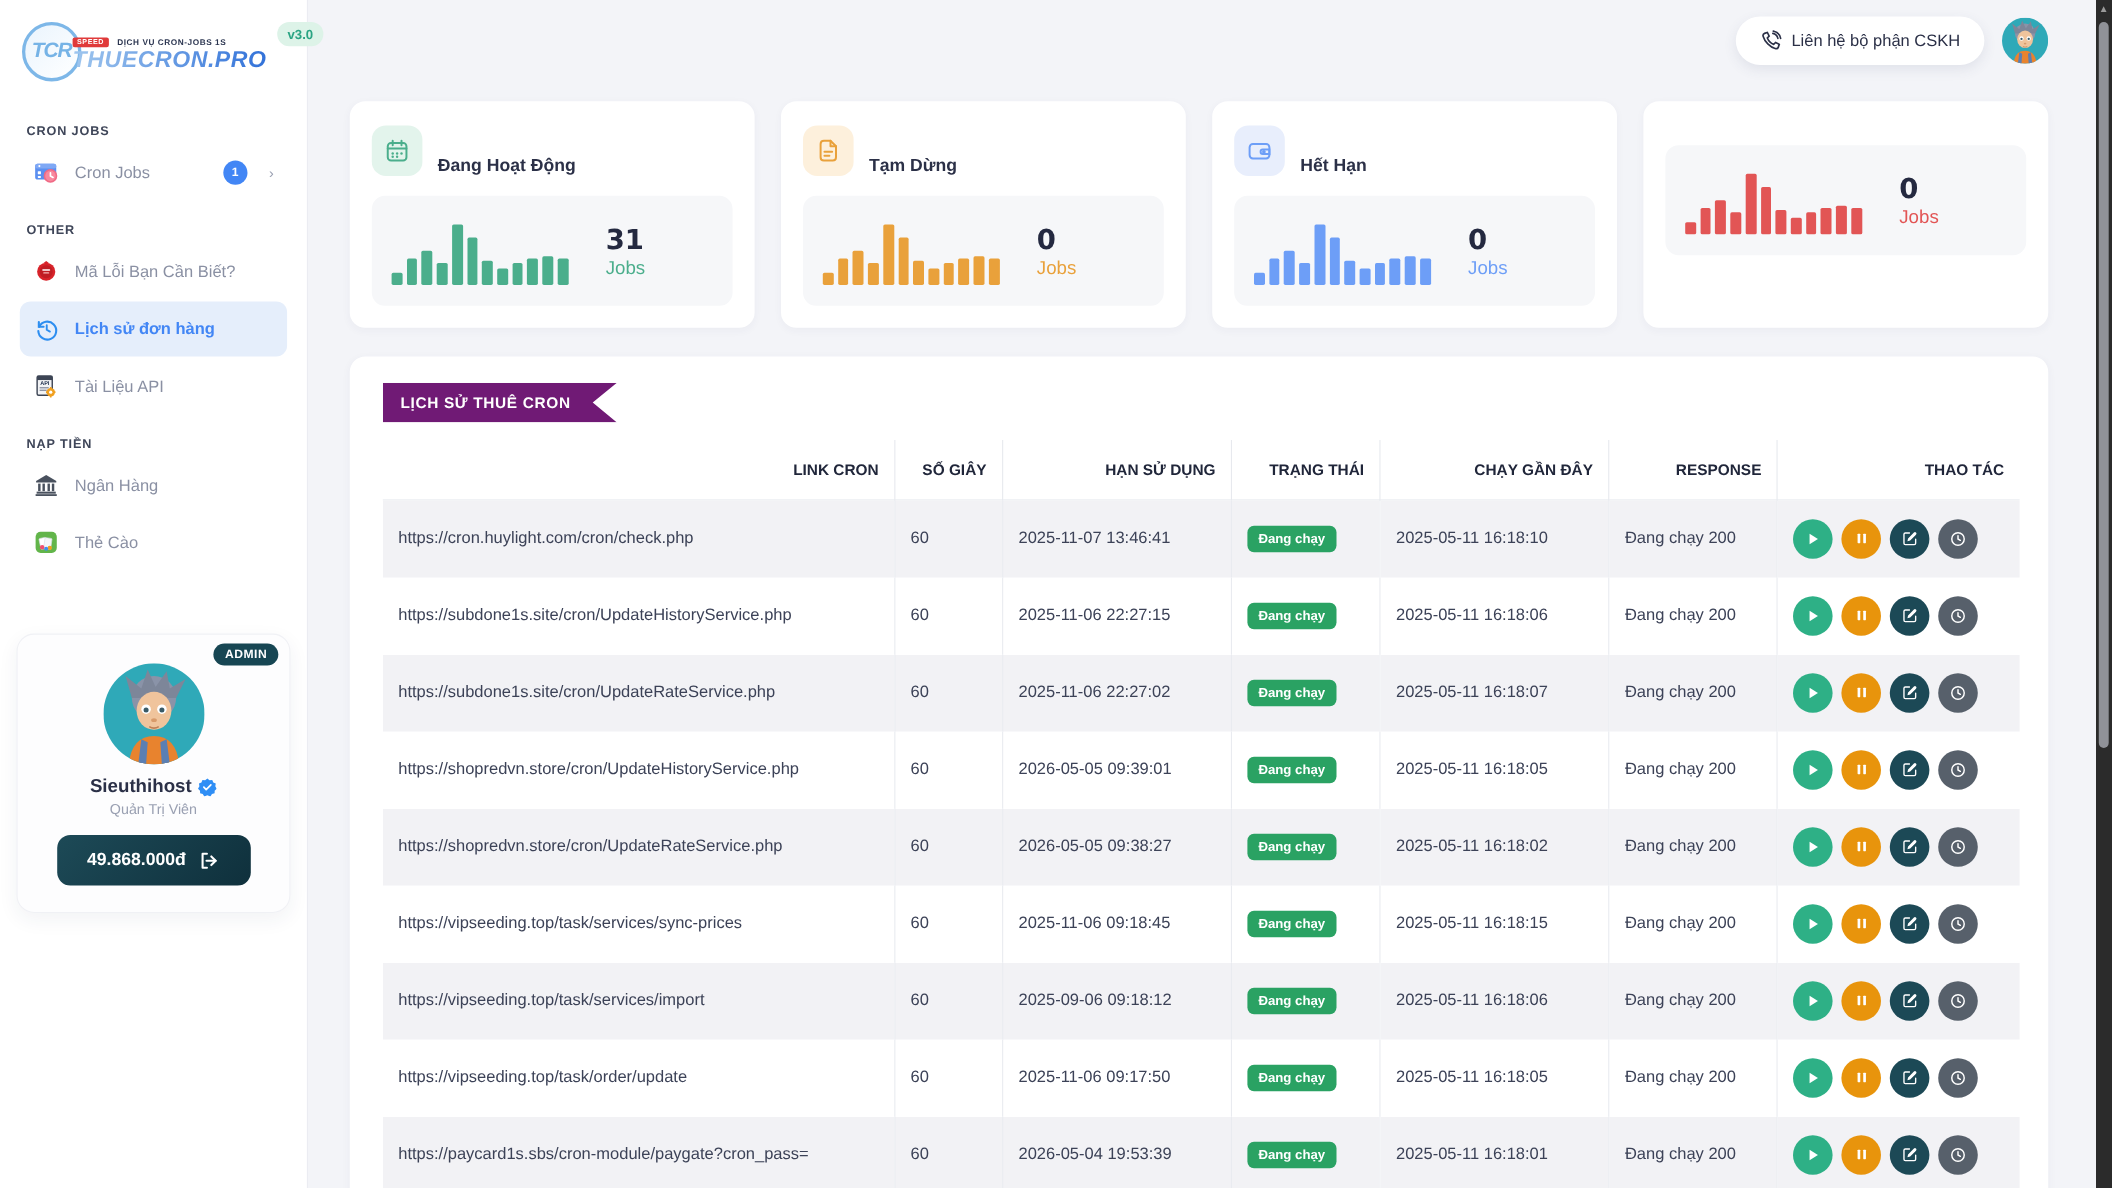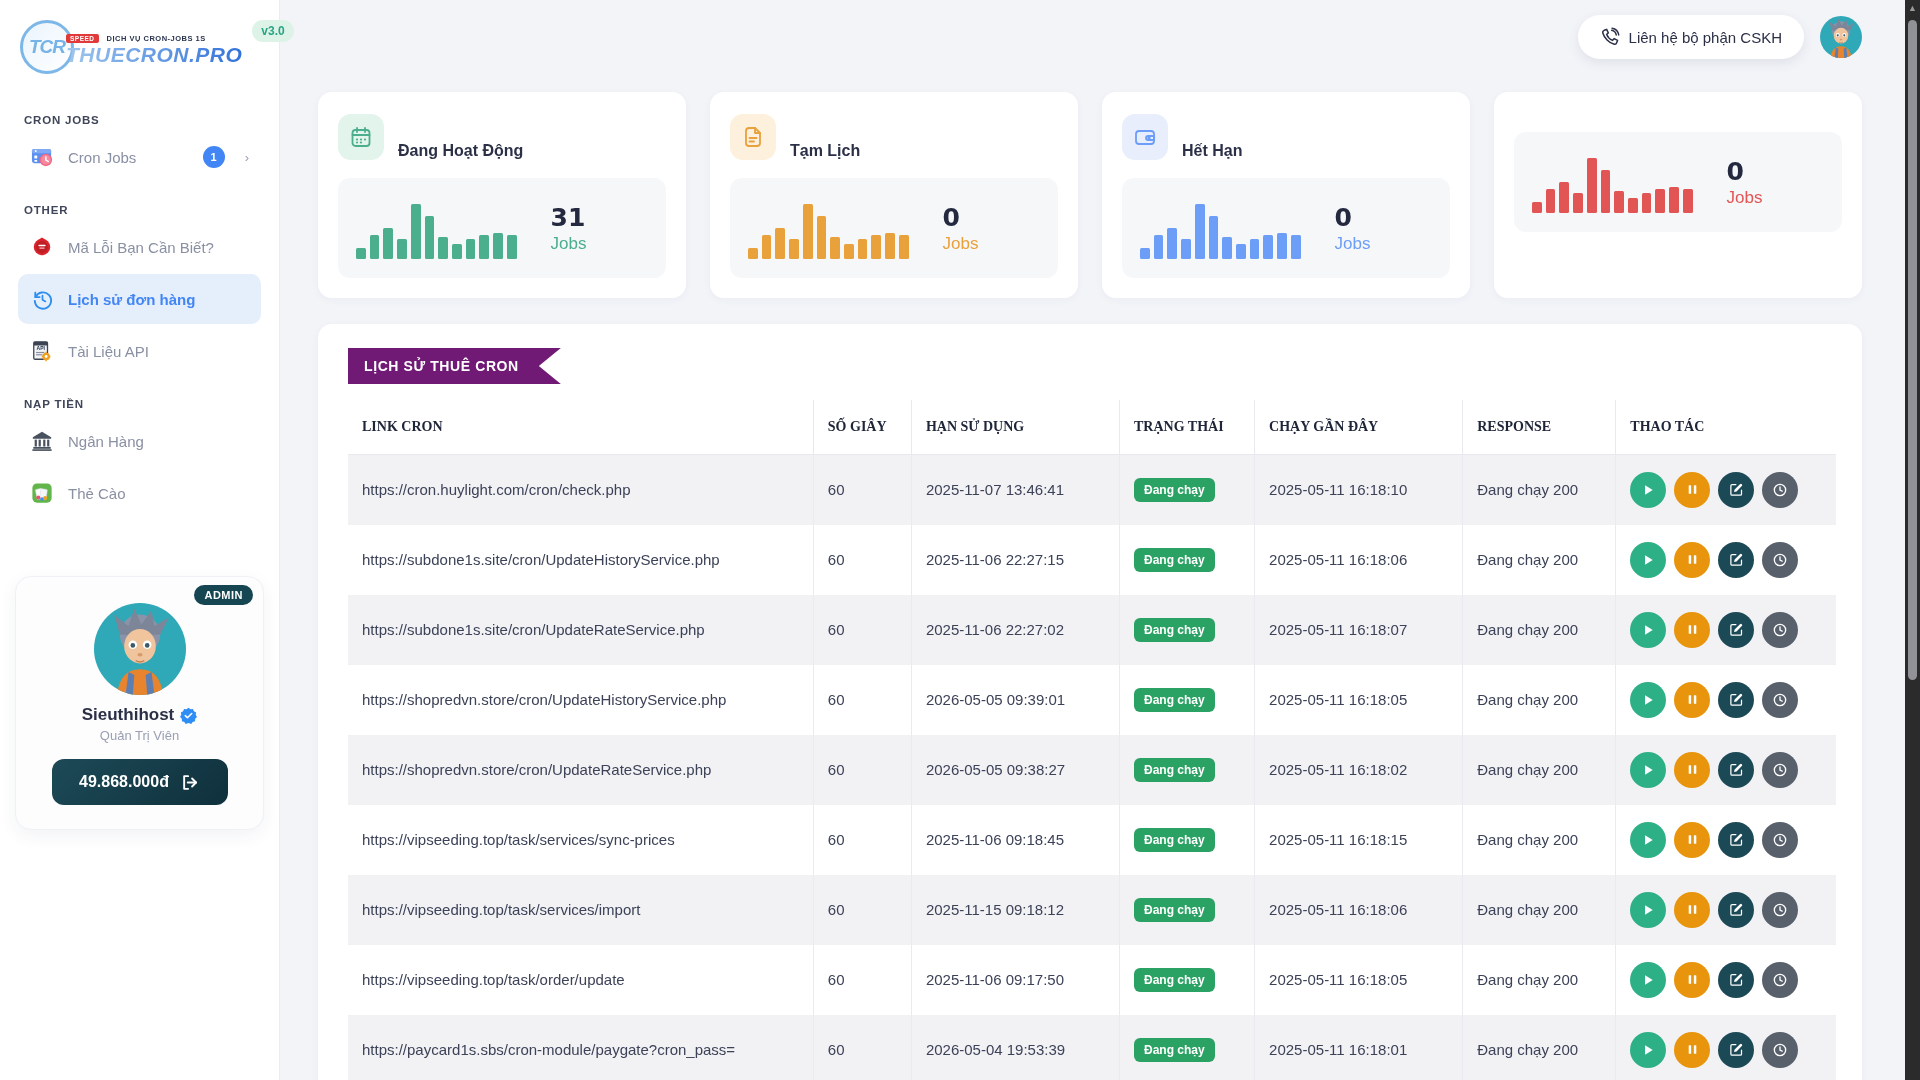--- a/index.html
+++ b/index.html
@@ -78,22 +78,22 @@
   .table-card { margin-top:26px; background:#fff; border-radius:14px; padding:24px 26px 26px 30px;
     box-shadow:0 2px 8px rgba(50,60,90,.04); min-height:760px; }
   .ribbon { display:inline-block; background:#701a75; color:#fff; font-size:14px; font-weight:bold;
     letter-spacing:.6px; padding:10px 42px 10px 16px;
     clip-path:polygon(0 0,100% 0,calc(100% - 22px) 50%,100% 100%,0 100%); }
   .cron-table { width:100%; border-collapse:collapse; table-layout:fixed; margin-top:16px; }
   .cron-table col.c-link{width:465px}.cron-table col.c-sec{width:98px}
   .cron-table col.c-exp{width:208px}.cron-table col.c-status{width:135px}
   .cron-table col.c-run{width:208px}.cron-table col.c-resp{width:153px}
   .cron-table col.c-act{width:220px}
-  .cron-table th { font-size:14px; font-weight:bold; color:#20263a; text-align:left;
-    padding:19px 14px; border:1px solid #e7e9ee; border-top:none;font-family:Liberation Serif, serif; }
+  .cron-table th { font-size:14px; font-weight:bold; color:#20263a; text-align:right;
+    padding:19px 14px; border:1px solid #e7e9ee; border-top:none; }
   .cron-table th:first-child{ border-left:none; } .cron-table th:last-child{ border-right:none; }
   .cron-table td { font-size:15px; color:#3c4257; padding:0 14px; height:70px;
     border-left:1px solid #e9ebf0; border-right:1px solid #e9ebf0;
     overflow:hidden; white-space:nowrap; text-overflow:ellipsis; }
   .cron-table td:first-child{ border-left:none; } .cron-table td:last-child{ border-right:none; }
   .cron-table tbody tr:nth-child(odd){ background:#f2f2f5; }
   .status-badge { display:inline-block; background:#2aa263; color:#fff; font-size:12px;
     font-weight:bold; padding:5px 10px; border-radius:6px; }
   .actions { display:flex; gap:8px; align-items:center; }
   .act-btn { width:36px; height:36px; border-radius:50%; border:none; cursor:pointer;
@@ -338,21 +338,21 @@
       <div class="stat-card" style="--accent: #e9a13b;">
         <div class="stat-head">
           <span class="stat-iconbox" style="background:#fdf0dc">
             <svg width="24" height="24" viewBox="0 0 24 24" fill="none" stroke="#e9a13b" stroke-width="1.8" stroke-linecap="round" stroke-linejoin="round">
                 <path d="M5 6 C5 4.3 6.3 3 8 3 H14 L19 8 V18 C19 19.7 17.7 21 16 21 H8 C6.3 21 5 19.7 5 18 Z"></path>
                 <path d="M14 3 V8 H19"></path>
                 <path d="M8.5 13 H15.5"></path>
                 <path d="M8.5 16.5 H13"></path>
               </svg>
           </span>
-          <span class="stat-title">Tạm Lịch</span>
+          <span class="stat-title">Tạm Dừng</span>
         </div>
         <div class="stat-panel">
           <div class="spark">
               <div class="bar" style="height: 18%;"></div>
               <div class="bar" style="height: 38%;"></div>
               <div class="bar" style="height: 50%;"></div>
               <div class="bar" style="height: 32%;"></div>
               <div class="bar" style="height: 88%;"></div>
               <div class="bar" style="height: 70%;"></div>
               <div class="bar" style="height: 35%;"></div>
@@ -656,21 +656,21 @@
                       <circle cx="12" cy="12" r="8.5"></circle>
                       <path d="M12 7.5 V12 L15.2 13.8"></path>
                     </svg>
                   </button>
                 </div>
               </td>
             </tr>
             <tr>
               <td>https://vipseeding.top/task/services/import</td>
               <td>60</td>
-              <td>2025-11-15 09:18:12</td>
+              <td>2025-09-06 09:18:12</td>
               <td><span class="status-badge" style="background:#2aa263">Đang chạy</span></td>
               <td>2025-05-11 16:18:06</td>
               <td>Đang chạy 200</td>
               <td>
                 <div class="actions">
                   <button class="act-btn act-run">
                     <svg width="14" height="14" viewBox="0 0 24 24" fill="#fff">
                       <path d="M7 4 L20 12 L7 20 Z"></path>
                     </svg>
                   </button>

